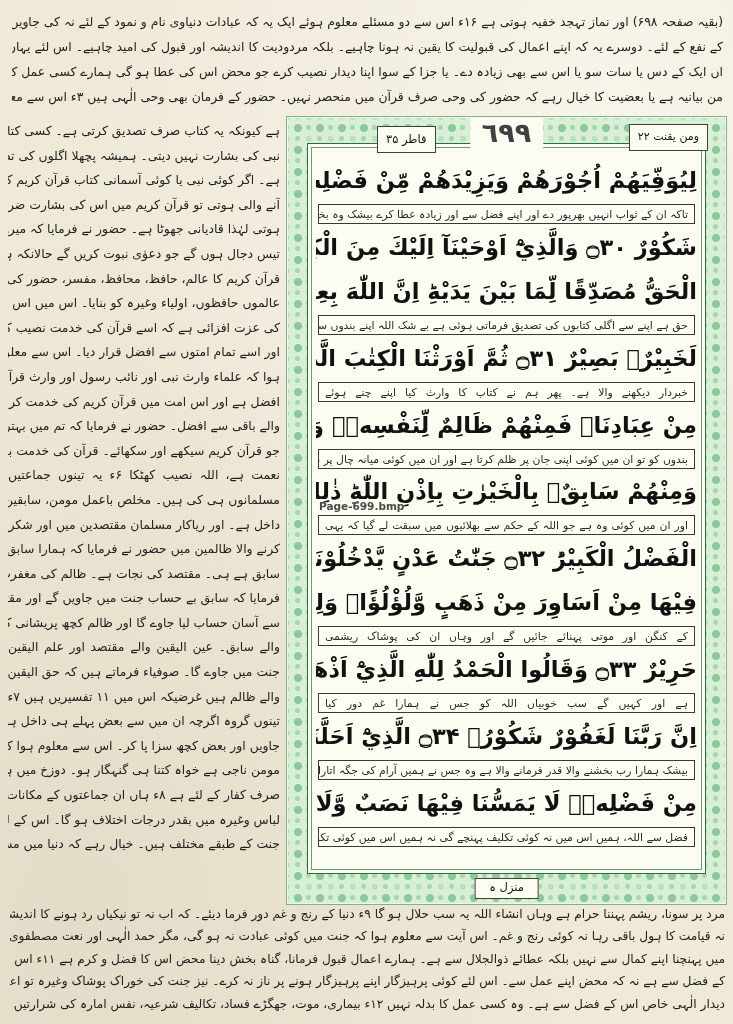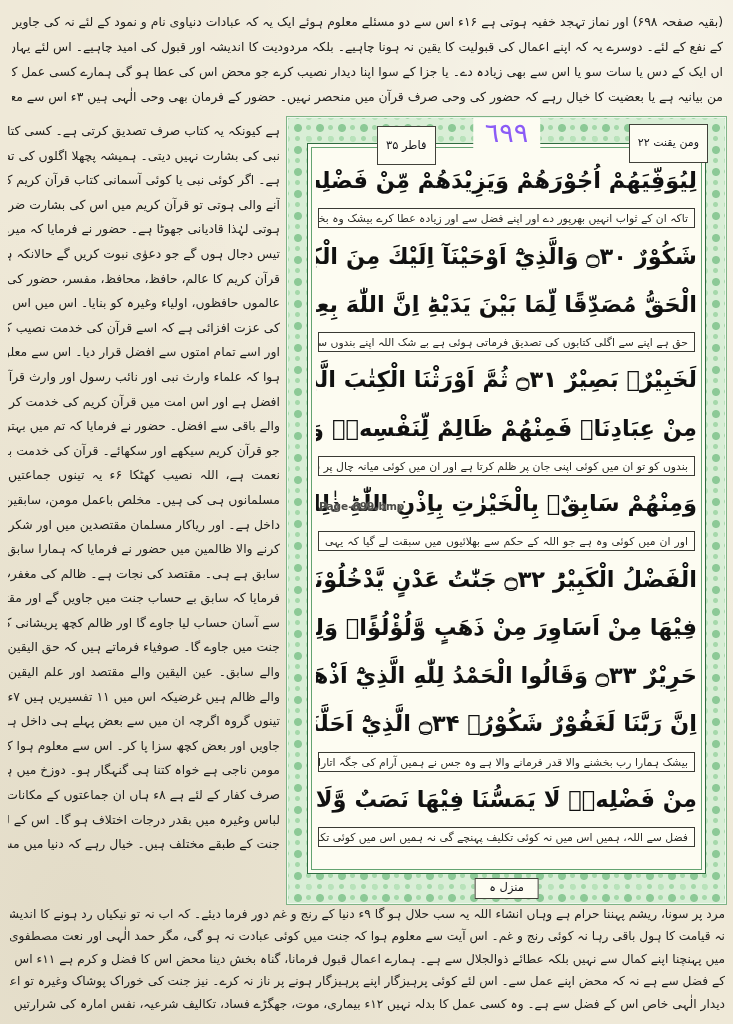--- a/index.html
+++ b/index.html
@@ -67,28 +67,28 @@
     box-sizing:border-box;height:20px;line-height:17px;
     border:1px solid #3a3a34;background:#fffef6;
     font-size:10.8px;color:#2a2a25;
     padding:1px 6px 0 6px;margin:0 2px;
     text-align:justify;text-align-last:justify;white-space:nowrap;overflow:hidden;
   }
   
   .badge{
     position:absolute;background:#fdfcf2;border:1px solid #41413a;
     font-size:11px;line-height:18px;color:#14141a;
-    padding:9px 8px;direction:rtl;white-space:nowrap;
+    padding:3px 8px;direction:rtl;white-space:nowrap;
   }
   .juz-badge{right:18px;top:7px;height:19px;}
   .surah-badge{left:90px;top:9px;height:19px;font-size:11.5px;}
   .page-number{
     position:absolute;left:50%;top:1px;transform:translateX(-50%);
     background:#fdfcf2;padding:0 12px;
-    font-size:27px;font-weight:normal;color:#8b5cf6;line-height:30px;direction:rtl;
+    font-size:27px;font-weight:bold;color:#404040;line-height:30px;direction:rtl;
   }
   .manzil-badge{
     position:absolute;left:50%;bottom:5px;transform:translateX(-50%);
     background:#fdfcf2;border:1px solid #41413a;
     font-size:11.5px;line-height:17px;height:19px;padding:0 14px;
     color:#14141a;direction:rtl;white-space:nowrap;
   }
   .watermark{
     position:absolute;left:319px;top:500px;z-index:5;
     font-family:"DejaVu Sans",sans-serif;direction:ltr;
@@ -125,22 +125,22 @@
       <div>افضل ہے اور اس امت میں قرآن کریم کی خدمت کرنے</div>
       <div>والے باقی سے افضل۔ حضور نے فرمایا کہ تم میں بہتر وہ ہے</div>
       <div>جو قرآن کریم سیکھے اور سکھائے۔ قرآن کی خدمت بڑی</div>
       <div>نعمت ہے، اللہ نصیب کھٹکا ۶ء یہ تینوں جماعتیں</div>
       <div>مسلمانوں ہی کی ہیں۔ مخلص باعمل مومن، سابقین میں</div>
       <div>داخل ہے۔ اور ریاکار مسلمان مقتصدین میں اور شکر نہ</div>
       <div>کرنے والا ظالمین میں حضور نے فرمایا کہ ہمارا سابق تو</div>
       <div>سابق ہے ہی۔ مقتصد کی نجات ہے۔ ظالم کی مغفرت۔ نیز</div>
       <div>فرمایا کہ سابق بے حساب جنت میں جاویں گے اور مقتصد</div>
       <div>سے آسان حساب لیا جاوے گا اور ظالم کچھ پریشانی کے بعد</div>
+      <div>والے سابق۔ عین الیقین والے مقتصد اور علم الیقین</div>
       <div>جنت میں جاوے گا۔ صوفیاء فرماتے ہیں کہ حق الیقین</div>
-      <div>والے سابق۔ عین الیقین والے مقتصد اور علم الیقین</div>
       <div>والے ظالم ہیں غرضیکہ اس میں ۱۱ تفسیریں ہیں ۷ء یہ</div>
       <div>تینوں گروہ اگرچہ ان میں سے بعض پہلے ہی داخل ہو</div>
       <div>جاویں اور بعض کچھ سزا پا کر۔ اس سے معلوم ہوا کہ ہر</div>
       <div>مومن ناجی ہے خواہ کتنا ہی گنہگار ہو۔ دوزخ میں ہمیشگی</div>
       <div>صرف کفار کے لئے ہے ۸ء ہاں ان جماعتوں کے مکانات،</div>
       <div>لباس وغیرہ میں بقدر درجات اختلاف ہو گا۔ اس کے لئے</div>
       <div>جنت کے طبقے مختلف ہیں۔ خیال رہے کہ دنیا میں مسلمان</div>
     </div>
 
   <div class="quran-box">
@@ -149,27 +149,30 @@
     <span class="badge surah-badge">فاطر ۳۵</span>
 
     <div class="qcontent">
 
     <div class="qrow row-arabic">لِيُوَفِّيَهُمْ اُجُوْرَهُمْ وَيَزِيْدَهُمْ مِّنْ فَضْلِهٖؕ اِنَّهٗ غَفُوْرٌ</div>
         <div class="qrow row-urdu">تاکہ ان کے ثواب انہیں بھرپور دے اور اپنے فضل سے اور زیادہ عطا کرے بیشک وہ بخشنے والا</div>
         <div class="qrow row-arabic">شَكُوْرٌ ۝۳۰ وَالَّذِيْٓ اَوْحَيْنَآ اِلَيْكَ مِنَ الْكِتٰبِ هُوَ</div>
         <div class="qrow row-arabic">الْحَقُّ مُصَدِّقًا لِّمَا بَيْنَ يَدَيْهِؕ اِنَّ اللّٰهَ بِعِبَادِهٖ</div>
         <div class="qrow row-urdu">حق ہے اپنے سے اگلی کتابوں کی تصدیق فرماتی ہوئی ہے بے شک اللہ اپنے بندوں سے</div>
         <div class="qrow row-arabic">لَخَبِيْرٌۢ بَصِيْرٌ ۝۳۱ ثُمَّ اَوْرَثْنَا الْكِتٰبَ الَّذِيْنَ اصْطَفَيْنَا</div>
+        <div class="qrow row-urdu">خبردار دیکھنے والا ہے۔ پھر ہم نے کتاب کا وارث کیا اپنے چنے ہوئے</div>
         <div class="qrow row-arabic">مِنْ عِبَادِنَاۚ فَمِنْهُمْ ظَالِمٌ لِّنَفْسِهٖۚ وَمِنْهُمْ مُّقْتَصِدٌ</div>
         <div class="qrow row-urdu">بندوں کو تو ان میں کوئی اپنی جان پر ظلم کرتا ہے اور ان میں کوئی میانہ چال پر ہے</div>
         <div class="qrow row-arabic">وَمِنْهُمْ سَابِقٌۢ بِالْخَيْرٰتِ بِاِذْنِ اللّٰهِؕ ذٰلِكَ هُوَ</div>
         <div class="qrow row-urdu">اور ان میں کوئی وہ ہے جو اللہ کے حکم سے بھلائیوں میں سبقت لے گیا کہ یہی</div>
         <div class="qrow row-arabic">الْفَضْلُ الْكَبِيْرُؕ ۝۳۲ جَنّٰتُ عَدْنٍ يَّدْخُلُوْنَهَا يُحَلَّوْنَ</div>
         <div class="qrow row-arabic">فِيْهَا مِنْ اَسَاوِرَ مِنْ ذَهَبٍ وَّلُؤْلُؤًاۚ وَلِبَاسُهُمْ فِيْهَا</div>
+        <div class="qrow row-urdu">کے کنگن اور موتی پہنائے جائیں گے اور وہاں ان کی پوشاک ریشمی</div>
         <div class="qrow row-arabic">حَرِيْرٌ ۝۳۳ وَقَالُوا الْحَمْدُ لِلّٰهِ الَّذِيْٓ اَذْهَبَ عَنَّا الْحَزَنَؕ</div>
+        <div class="qrow row-urdu">ہے اور کہیں گے سب خوبیاں اللہ کو جس نے ہمارا غم دور کیا</div>
         <div class="qrow row-arabic">اِنَّ رَبَّنَا لَغَفُوْرٌ شَكُوْرُۙ ۝۳۴ الَّذِيْٓ اَحَلَّنَا دَارَ الْمُقَامَةِ</div>
         <div class="qrow row-urdu">بیشک ہمارا رب بخشنے والا قدر فرمانے والا ہے وہ جس نے ہمیں آرام کی جگہ اتارا اپنے</div>
         <div class="qrow row-arabic">مِنْ فَضْلِهٖۚ لَا يَمَسُّنَا فِيْهَا نَصَبٌ وَّلَا يَمَسُّنَا فِيْهَا</div>
         <div class="qrow row-urdu">فضل سے اللہ، ہمیں اس میں نہ کوئی تکلیف پہنچے گی نہ ہمیں اس میں کوئی تکان</div>
       </div>
 
     <span class="manzil-badge">منزل ہ</span>
   </div>
 
   <div class="watermark">Page-699.bmp</div>

